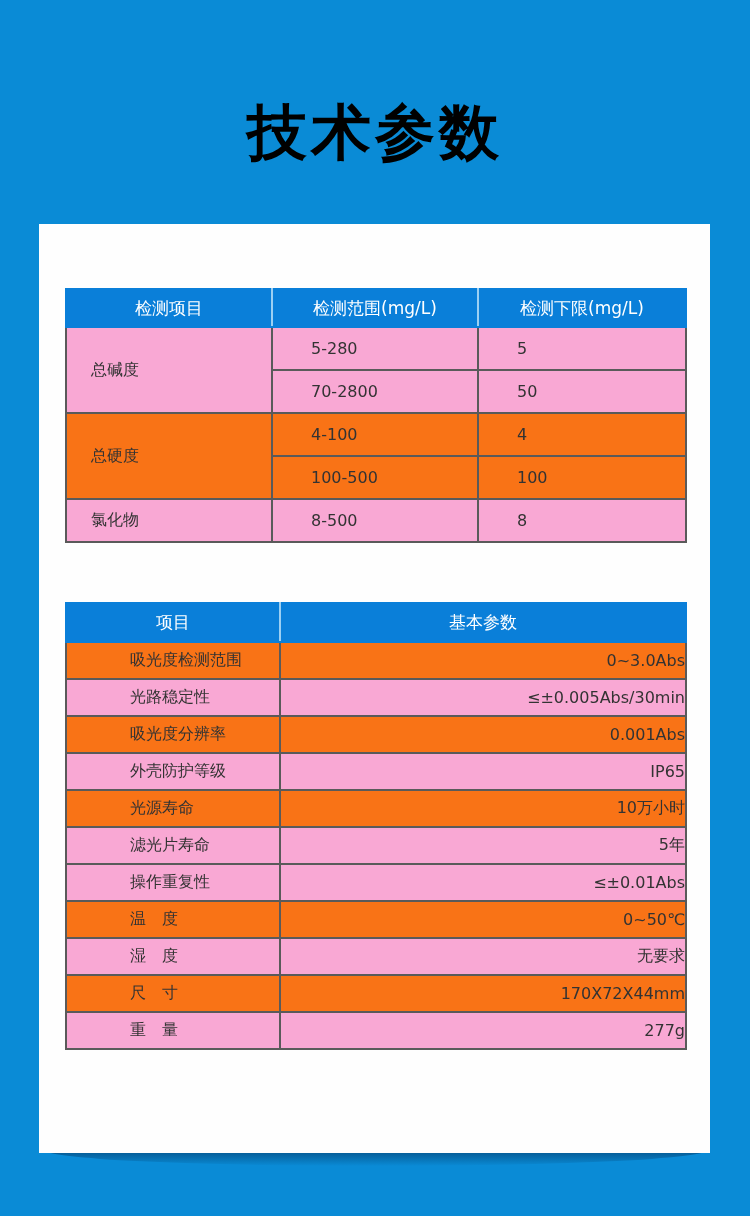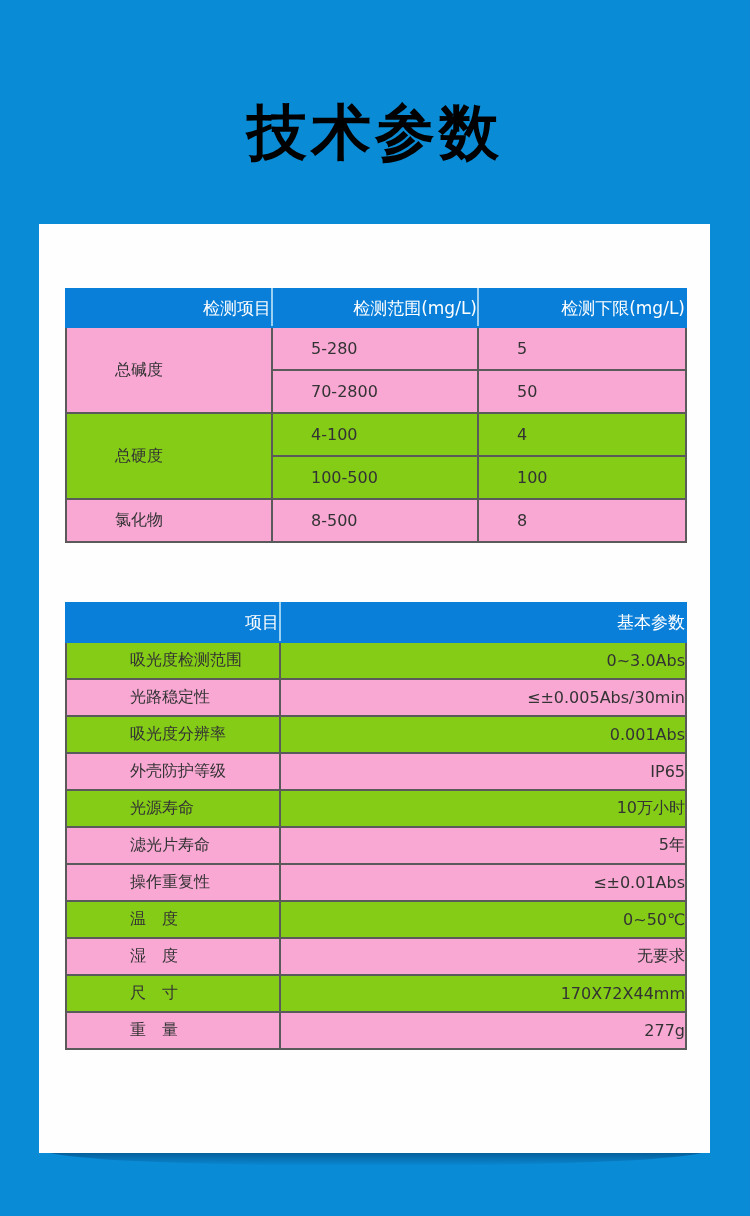--- a/index.html
+++ b/index.html
@@ -18,37 +18,37 @@
     border-radius:0 0 50% 50% / 0 0 100% 100%;
   }
   .card {
     position:absolute; left:39px; top:224px; width:671px; height:929px;
     background:#fefefe;
   }
   table { border-collapse:collapse; position:absolute; table-layout:fixed; }
   td, th { border:2px solid #5a5a5a; font-size:16px; color:#333; padding:0; }
   th {
     background:#0a7fd9; color:#fff; font-weight:normal; font-size:17px;
-    border-color:#0a7fd9; border-right:2px solid #9cd0f3; text-align:right;
+    border-color:#0a7fd9; border-right:2px solid #9cd0f3; text-align:center;
   }
   th:last-child { border-right-color:#0a7fd9; }
   .t1 { left:26px; top:64px; width:620px; }
   .t1 th { height:36px; }
   .t1 td { height:41px; }
   .t2 { left:26px; top:378px; width:620px; }
   .t2 th { height:37px; }
   .t2 td { height:35px; }
   .gray td { background:#f9a8d4; }
-  .c1 { text-align:left; padding-left:48px; }
+  .c1 { text-align:left; padding-left:24px; }
   .c2 { text-align:left; padding-left:38px; }
   .c3 { text-align:left; padding-left:38px; }
   .t2 .c1 { padding-left:63px; }
   .t2 .c2 { padding-left:44px;text-align:right; }
   .g { background:#e7e7e7; }
-  .w { background:#84cc16; }
+  .w { background:#f97316; }
 </style>
 </head>
 <body>
 
 <div class="title">技术参数</div>
 
 <div class="card-shadow"></div>
 <div class="card">
 
   <table class="t1">

